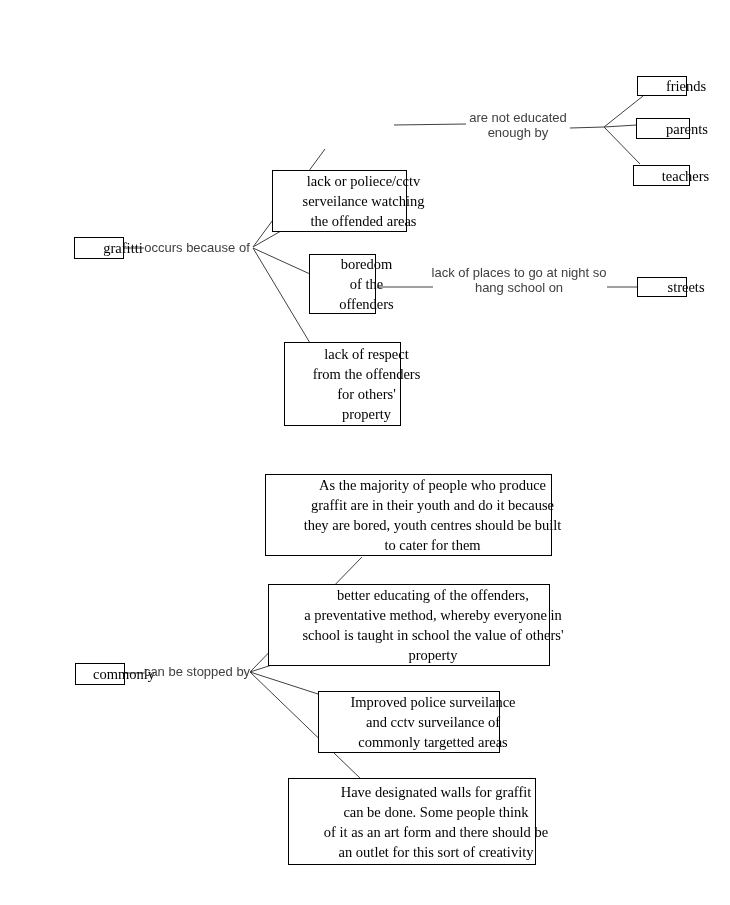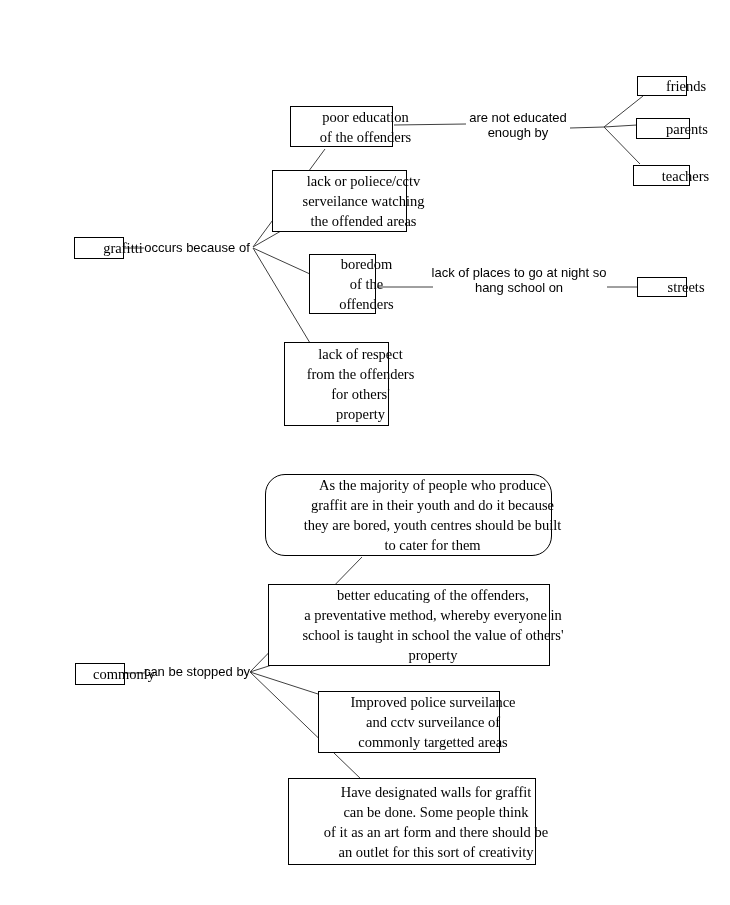--- a/index.html
+++ b/index.html
@@ -34,46 +34,46 @@
     white-space: pre;
     text-align: center;
     display: flex;
     align-items: center;
     justify-content: center;
     padding-left: 48px;
   }
   .edge-label {
     position: absolute;
     z-index: 1;
-    color: #000000;
+    color: #404040;
     font-family: "Liberation Sans", "DejaVu Sans", sans-serif;
     font-size: 13px;
     line-height: 15.5px;
     white-space: pre;
     text-align: center;
     display: flex;
     align-items: center;
     justify-content: center;
   }
   
   .n-grafitti   { left: 74px;  top: 237px; width: 46px;  height: 22px; }
   .n-pooredu    { left: 290px; top: 106px; width: 103px; height: 41px; }
   .n-cctv       { left: 272px; top: 170px; width: 135px; height: 62px; }
   .n-friends    { left: 637px; top: 76px;  width: 48px;  height: 20px; }
   .n-parents    { left: 636px; top: 118px; width: 54px;  height: 21px; }
   .n-teachers   { left: 633px; top: 165px; width: 57px;  height: 21px; text-align: center; }
   .n-boredom    { left: 309px; top: 254px; width: 67px;  height: 60px; }
   .n-streets    { left: 637px; top: 277px; width: 50px;  height: 20px; }
-  .n-respect    { left: 284px; top: 342px; width: 105px; height: 84px; }
+  .n-respect    { left: 284px; top: 342px; width: 117px; height: 84px; }
   .l-occurs     { left: 144px; top: 240px; width: 106px; height: 16px; }
   .l-noteduc    { left: 466px; top: 109px; width: 104px; height: 32px; }
   .l-places     { left: 432px; top: 264px; width: 174px; height: 32px; }
   
   .n-graffit    { left: 75px;  top: 663px; width: 43px;  height: 22px; }
-  .n-youth      { left: 265px; top: 474px; width: 287px; height: 82px; border-radius: 20px; }
+  .n-youth      { left: 265px; top: 474px; width: 287px; height: 82px; }
   .n-educating  { left: 268px; top: 584px; width: 282px; height: 82px; }
   .n-police     { left: 318px; top: 691px; width: 182px; height: 62px; }
   .n-walls      { left: 288px; top: 778px; width: 248px; height: 87px; }
   .l-stopped    { left: 144px; top: 664px; width: 106px; height: 16px; }
 </style>
 </head>
 <body>
 
 <div class="canvas">
 
@@ -94,22 +94,20 @@
 
     <line x1="120" y1="673" x2="144" y2="673"></line>
     <line x1="250" y1="672" x2="362" y2="557"></line>
     <line x1="250" y1="672" x2="275" y2="664"></line>
     <line x1="250" y1="672" x2="318" y2="694"></line>
     <line x1="250" y1="672" x2="362" y2="780"></line>
   </svg>
 
   <div class="node n-grafitti">grafitti</div>
   <div class="edge-label l-occurs">occurs because of</div>
-  <div class="node n-pooredu">poor education
-of the offenders</div>
   <div class="edge-label l-noteduc">are not educated
 enough by</div>
   <div class="node n-friends">friends</div>
   <div class="node n-parents">parents</div>
   <div class="node n-teachers">teachers</div>
   <div class="node n-cctv">lack or poliece/cctv
 serveilance watching
 the offended areas</div>
   <div class="node n-boredom">boredom
 of the

